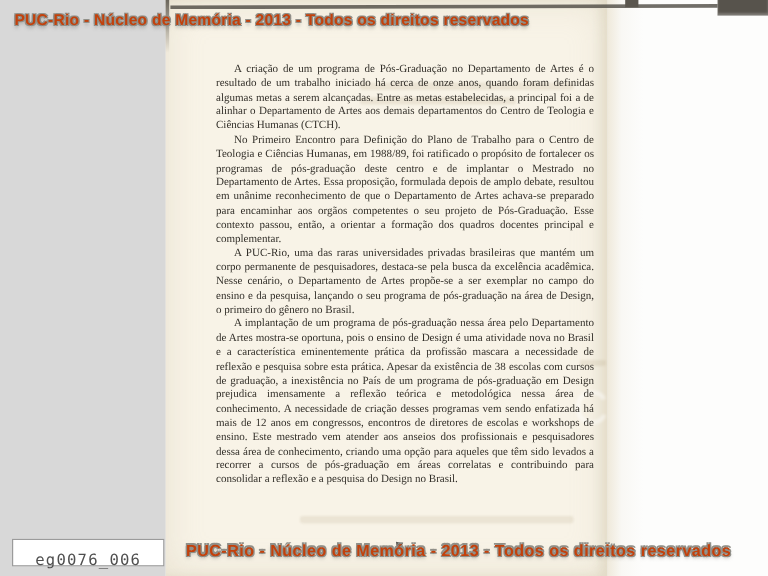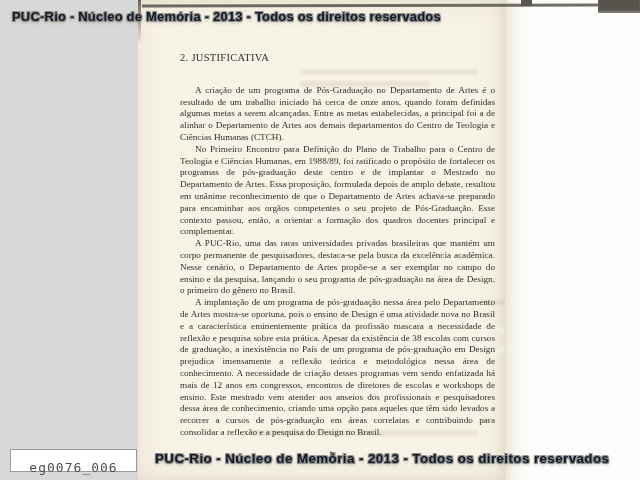--- a/index.html
+++ b/index.html
@@ -27,21 +27,21 @@
   .doc h2{font-size:10.5px;font-weight:normal;margin:0 0 21px 0;letter-spacing:.3px;text-align:left;}
   .doc p{margin:0;text-indent:15px;}
 
   
   .ghost{position:absolute;background:rgba(168,152,112,.16);filter:blur(1px);border-radius:2px;}
   .ghost-c{position:absolute;left:478px;top:318px;font-family:"Liberation Sans",sans-serif;
        font-size:40px;color:rgba(255,255,255,.5);filter:blur(1.5px);}
 
   
   .wm{position:absolute;white-space:nowrap;font-family:"Liberation Sans",sans-serif;
-      font-weight:bold;color:#0f172a;letter-spacing:.2px;
+      font-weight:bold;color:#c2410c;letter-spacing:.2px;
       text-shadow:1px 1px 0 #908f88,-1px 1px 0 #908f88,1px -1px 0 #908f88,-1px -1px 0 #908f88,
                   0 2px 3px rgba(110,110,104,.5);}
   .wm-top{left:12px;top:9px;font-size:13px;}
   .wm-bottom{left:155px;top:451px;font-size:13.4px;letter-spacing:.4px;}
 
   
   .label-box{position:absolute;left:10px;top:449px;width:127px;height:23px;background:#ffffff;
       border:1px solid #9b9b9b;display:flex;align-items:center;justify-content:center;box-sizing:border-box;}
   .label-box span{font-family:"DejaVu Sans Mono",monospace;font-size:13px;color:#4f4f4f;letter-spacing:1px;margin-top:13px;}
 
@@ -62,21 +62,20 @@
   <div class="top-notch"></div>
   <div class="book-corner"></div>
 
   <div class="ghost" style="left:300px;top:69px;width:178px;height:6px;"></div>
   <div class="ghost" style="left:300px;top:81px;width:130px;height:6px;"></div>
   <div class="ghost" style="left:250px;top:430px;width:228px;height:6px;"></div>
   <div class="ghost" style="left:483px;top:300px;width:22px;height:5px;"></div>
   <div class="ghost-c">C</div>
 
   <div class="doc">
-    <h2>2. JUSTIFICATIVA</h2>
     <p>A criação de um programa de Pós-Graduação no Departamento de Artes é o resultado de um trabalho iniciado há cerca de onze anos, quando foram definidas algumas metas a serem alcançadas. Entre as metas estabelecidas, a principal foi a de alinhar o Departamento de Artes aos demais departamentos do Centro de Teologia e Ciências Humanas (CTCH).</p>
     <p>No Primeiro Encontro para Definição do Plano de Trabalho para o Centro de Teologia e Ciências Humanas, em 1988/89, foi ratificado o propósito de fortalecer os programas de pós-graduação deste centro e de implantar o Mestrado no Departamento de Artes. Essa proposição, formulada depois de amplo debate, resultou em unânime reconhecimento de que o Departamento de Artes achava-se preparado para encaminhar aos orgãos competentes o seu projeto de Pós-Graduação. Esse contexto passou, então, a orientar a formação dos quadros docentes principal e complementar.</p>
     <p>A PUC-Rio, uma das raras universidades privadas brasileiras que mantém um corpo permanente de pesquisadores, destaca-se pela busca da excelência acadêmica. Nesse cenário, o Departamento de Artes propõe-se a ser exemplar no campo do ensino e da pesquisa, lançando o seu programa de pós-graduação na área de Design, o primeiro do gênero no Brasil.</p>
     <p>A implantação de um programa de pós-graduação nessa área pelo Departamento de Artes mostra-se oportuna, pois o ensino de Design é uma atividade nova no Brasil e a característica eminentemente prática da profissão mascara a necessidade de reflexão e pesquisa sobre esta prática. Apesar da existência de 38 escolas com cursos de graduação, a inexistência no País de um programa de pós-graduação em Design prejudica imensamente a reflexão teórica e metodológica nessa área de conhecimento. A necessidade de criação desses programas vem sendo enfatizada há mais de 12 anos em congressos, encontros de diretores de escolas e workshops de ensino. Este mestrado vem atender aos anseios dos profissionais e pesquisadores dessa área de conhecimento, criando uma opção para aqueles que têm sido levados a recorrer a cursos de pós-graduação em áreas correlatas e contribuindo para consolidar a reflexão e a pesquisa do Design no Brasil.</p>
   </div>
 
   <div class="pointer-mark"></div>
 
   <div class="wm wm-top">PUC-Rio - Núcleo de Memória - 2013 - Todos os direitos reservados</div>
   <div class="wm wm-bottom">PUC-Rio - Núcleo de Memória - 2013 - Todos os direitos reservados</div>

